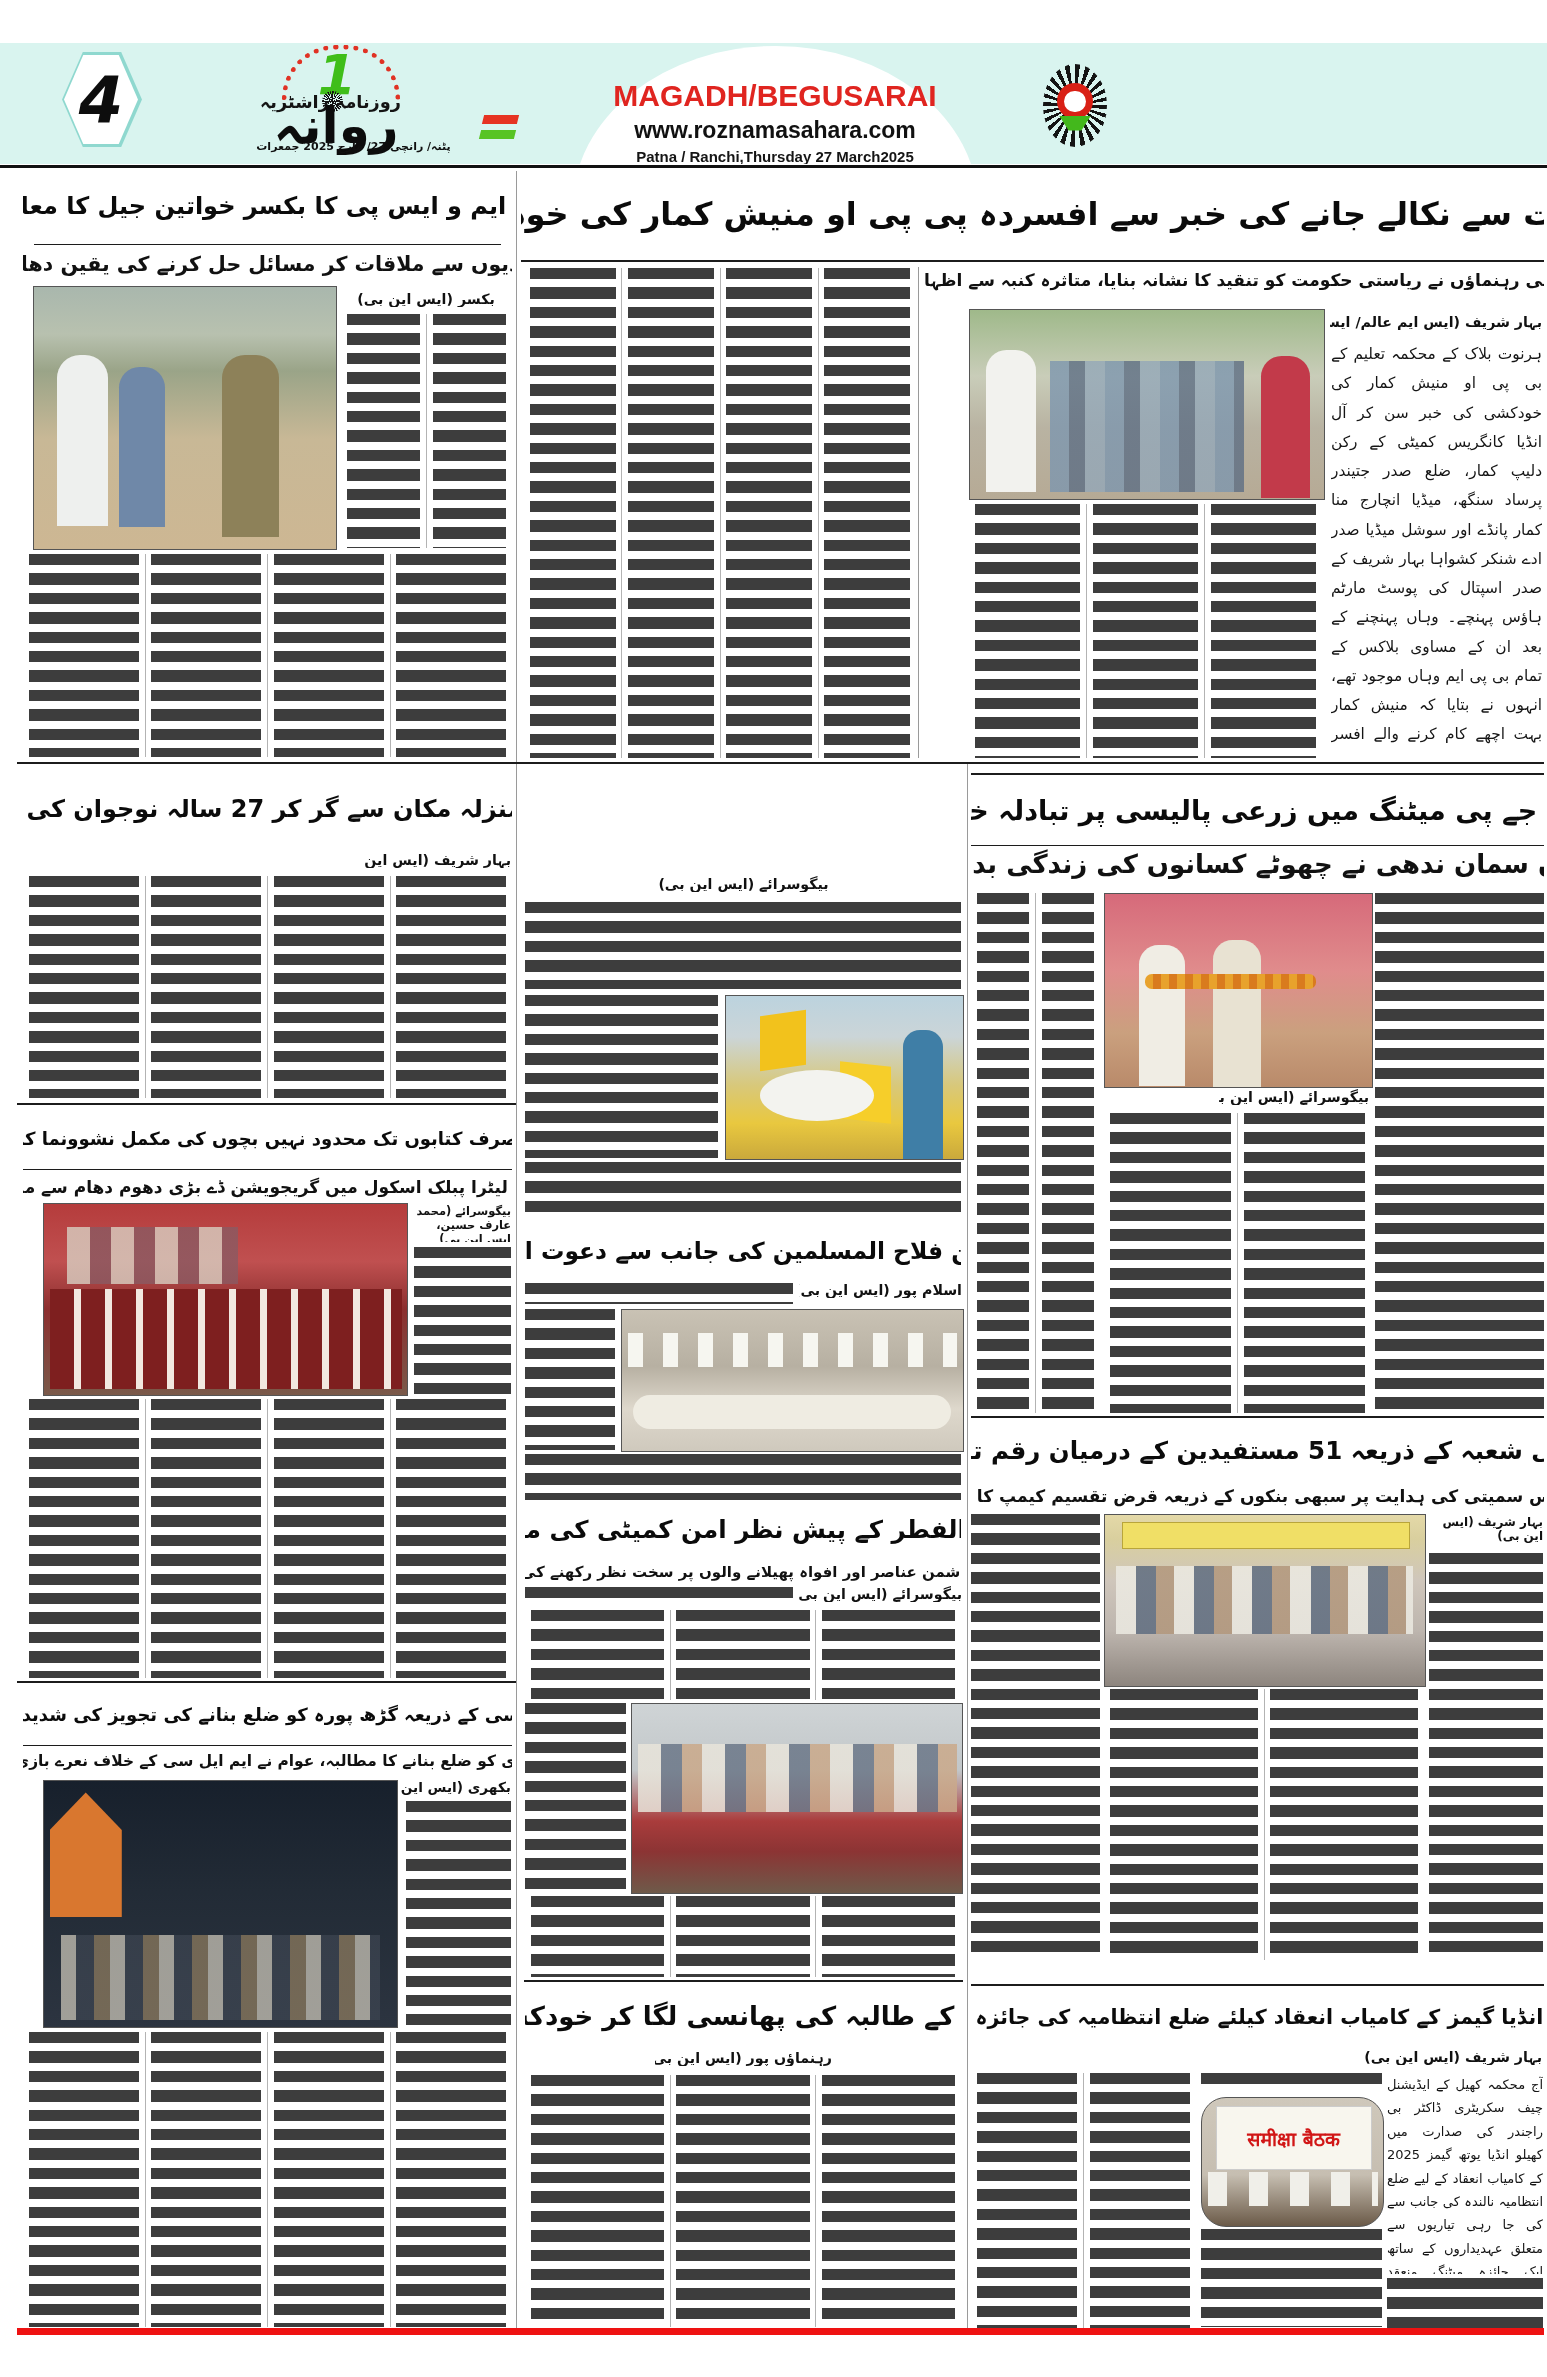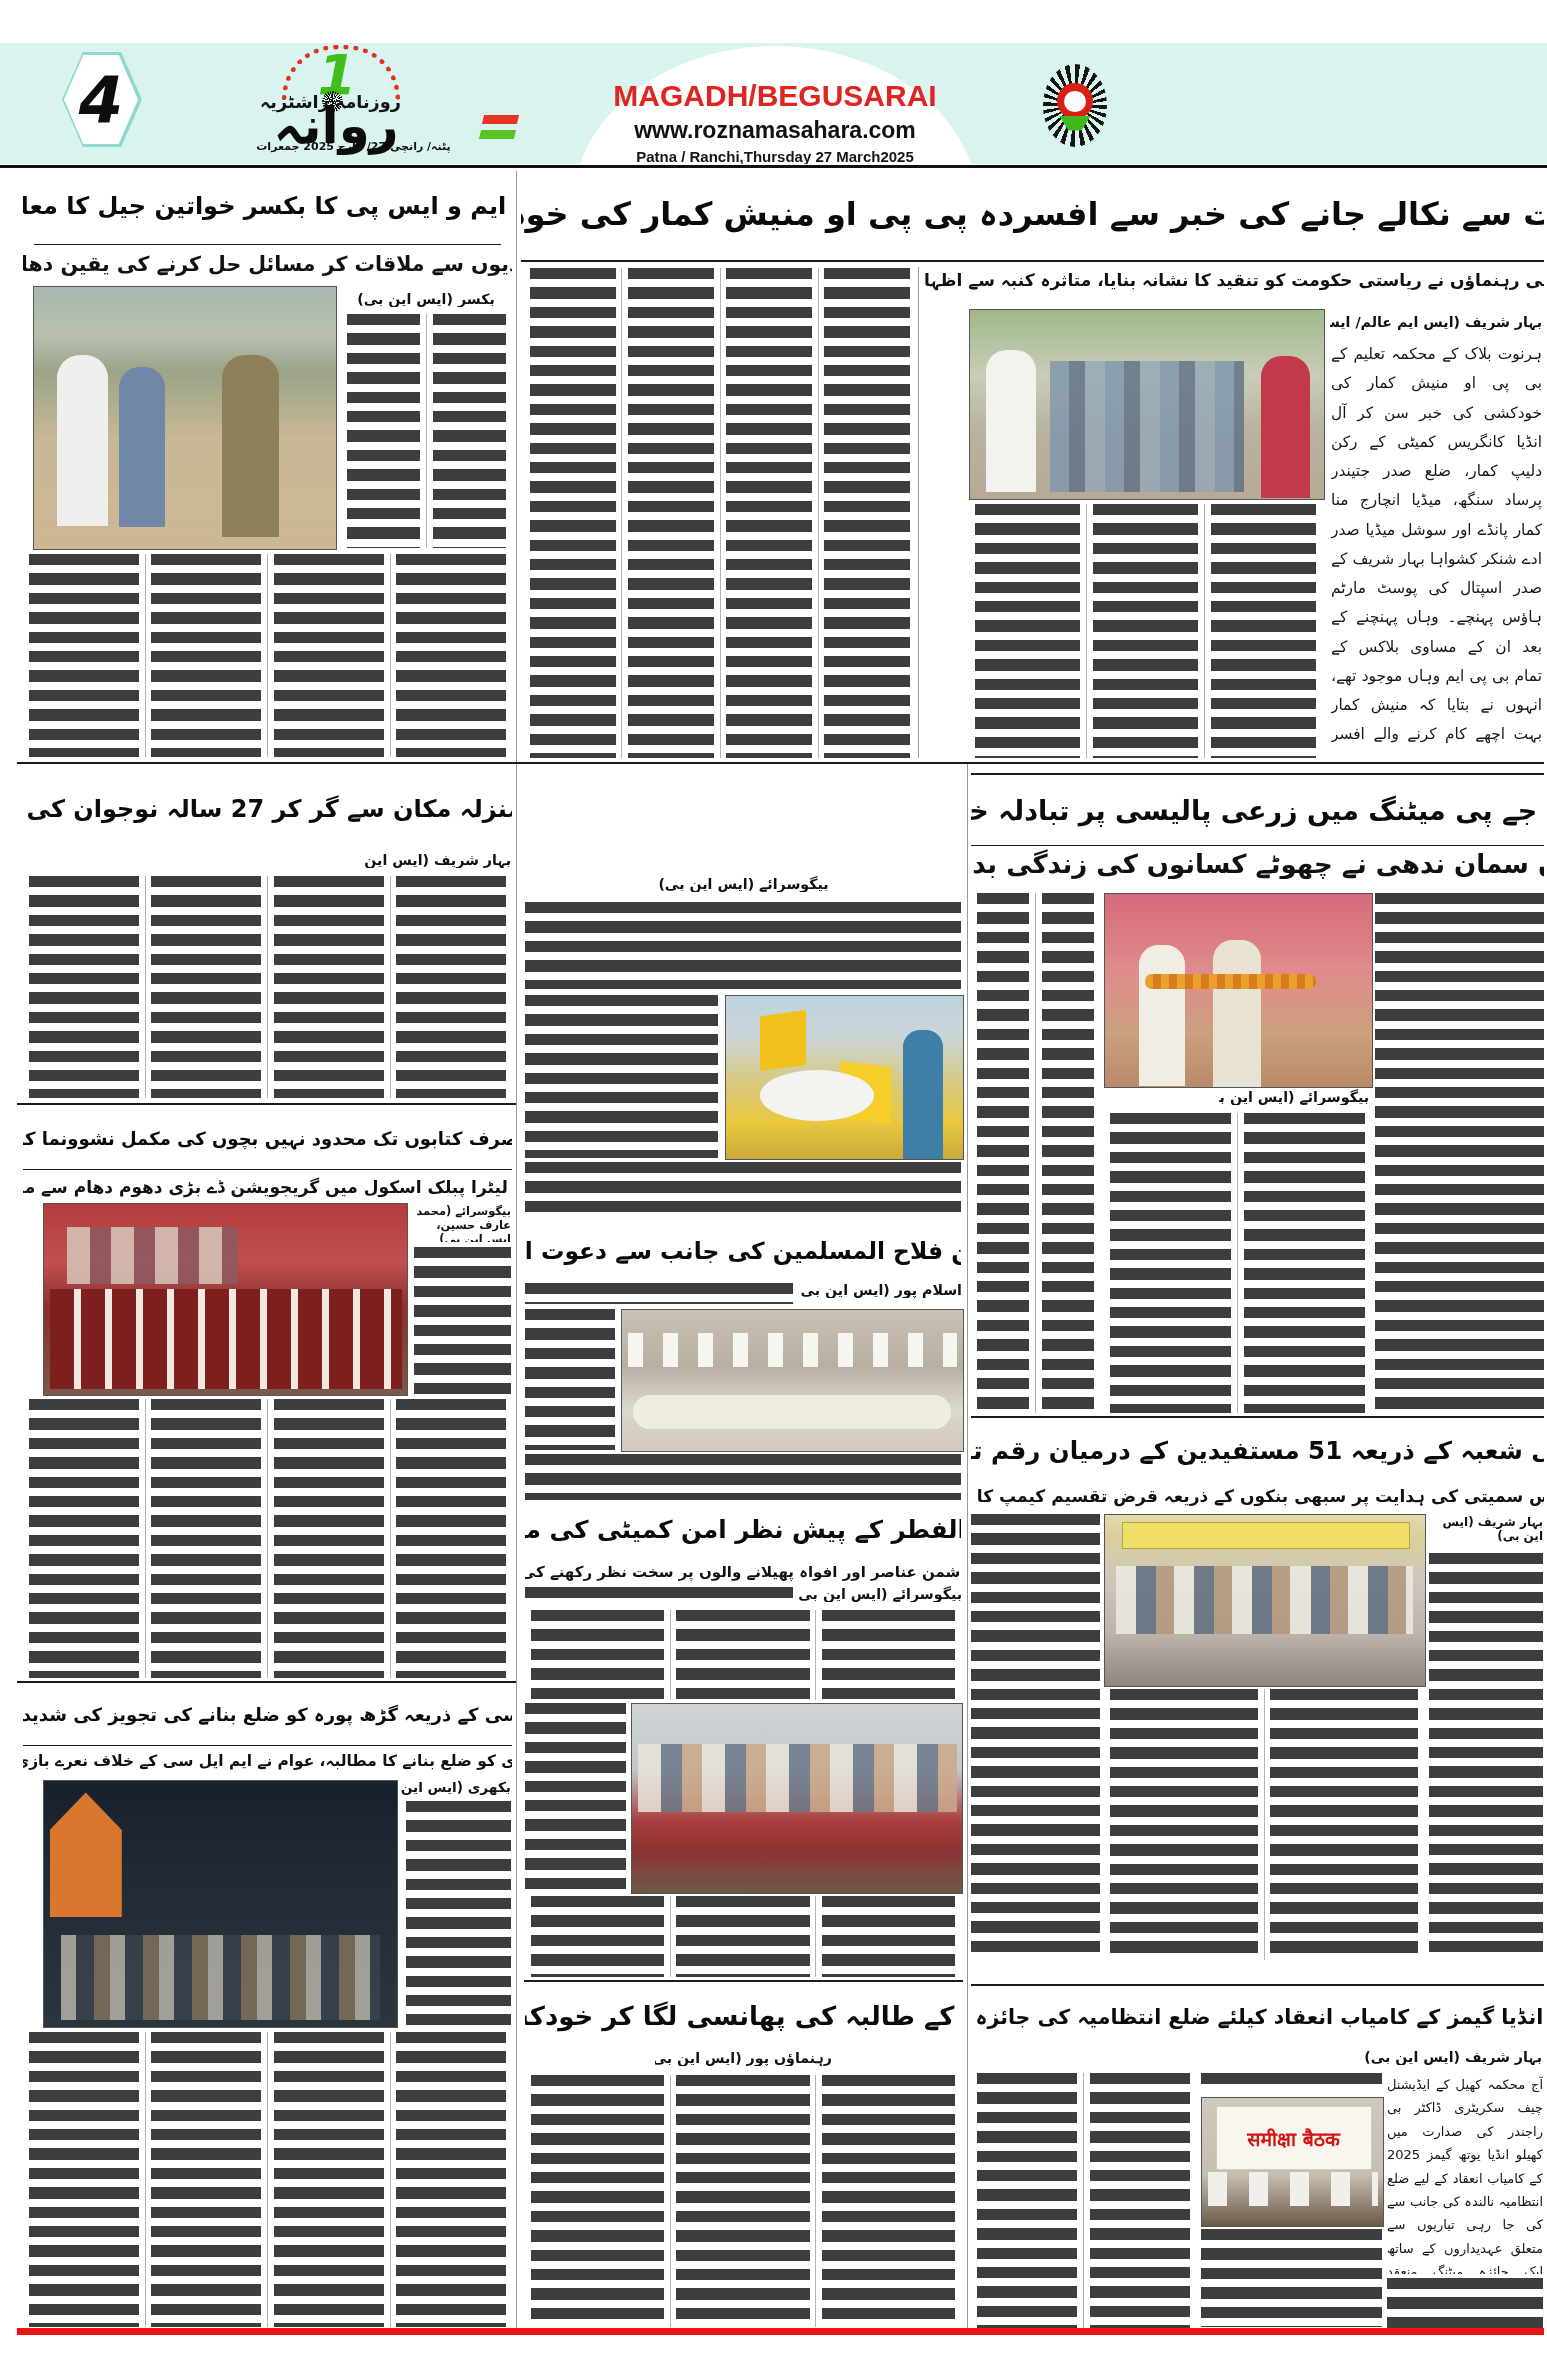--- a/index.html
+++ b/index.html
@@ -231,21 +231,21 @@
       <div></div>
     </div>
 
   <div class="hr" style="left:971px;top:1984px;width:573px;height:1.7px;"></div>
   <div class="abs uh" style="left:971px;top:1989px;width:573px;height:56px;font-size:20.5px;">کھیلو انڈیا گیمز کے کامیاب انعقاد کیلئے ضلع انتظامیہ کی جائزہ میٹنگ</div>
   <div class="abs by" style="left:1327px;top:2049px;width:215px;text-align:right;">بہار شریف (ایس این بی)</div>
   <div class="abs rt" style="left:1387px;top:2073px;width:156px;height:201px;font-size:13px;line-height:1.8;">آج محکمہ کھیل کے ایڈیشنل چیف سکریٹری ڈاکٹر بی راجندر کی صدارت میں کھیلو انڈیا یوتھ گیمز 2025 کے کامیاب انعقاد کے لیے ضلع انتظامیہ نالندہ کی جانب سے کی جا رہی تیاریوں سے متعلق عہدیداروں کے ساتھ ایک جائزہ میٹنگ منعقد ہوئی۔</div>
   <div class="abs tl" style="left:1387px;top:2278px;width:156px;height:50px;"></div>
   <div class="abs tl" style="left:1201px;top:2073px;width:181px;height:19.4px;"></div>
   <div class="ph" style="left:1201px;top:2097px;width:181px;height:128px;
-              background:linear-gradient(180deg,#cfc8bb 0%,#c6beb1 60%,#6b5a48 100%);">
+              background:linear-gradient(180deg,#cfc8bb 0%,#c6beb1 60%,#6b5a48 100%);border-radius:25px;">
     <div class="abs" style="left:13.7px;top:8px;width:154px;height:62px;background:#f8f6ee;border:0.6px solid #ccc;
                 display:flex;align-items:center;justify-content:center;">
       <span style="color:#d11616;font-size:19.4px;font-weight:bold;">समीक्षा बैठक</span>
     </div>
     <div class="abs" style="left:5.7px;top:74px;width:170px;height:34px;
                 background:repeating-linear-gradient(90deg,#f0efe9 0 19.4px,rgba(0,0,0,0) 19.4px 41px);"></div>
   </div>
   <div class="abs tl" style="left:1201px;top:2229px;width:181px;height:98px;"></div>
   <div class="abs cols" style="left:971px;top:2073px;width:225px;height:255px;">
       <div></div>

